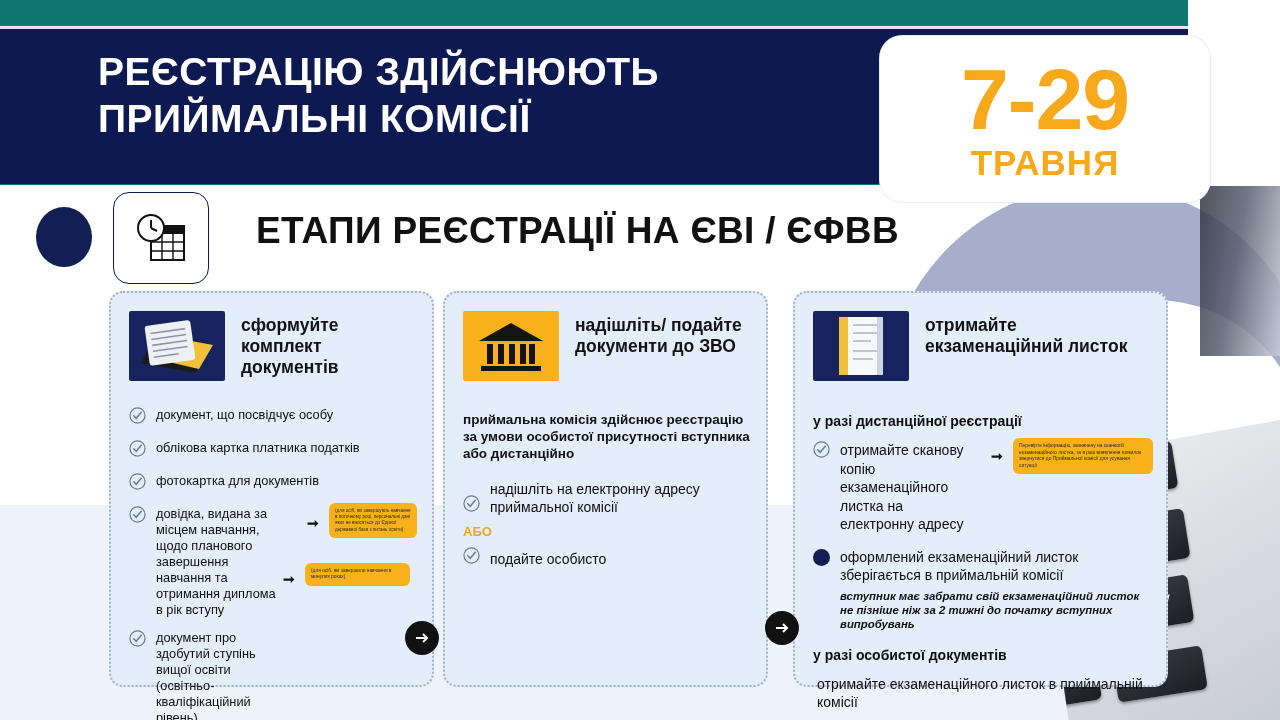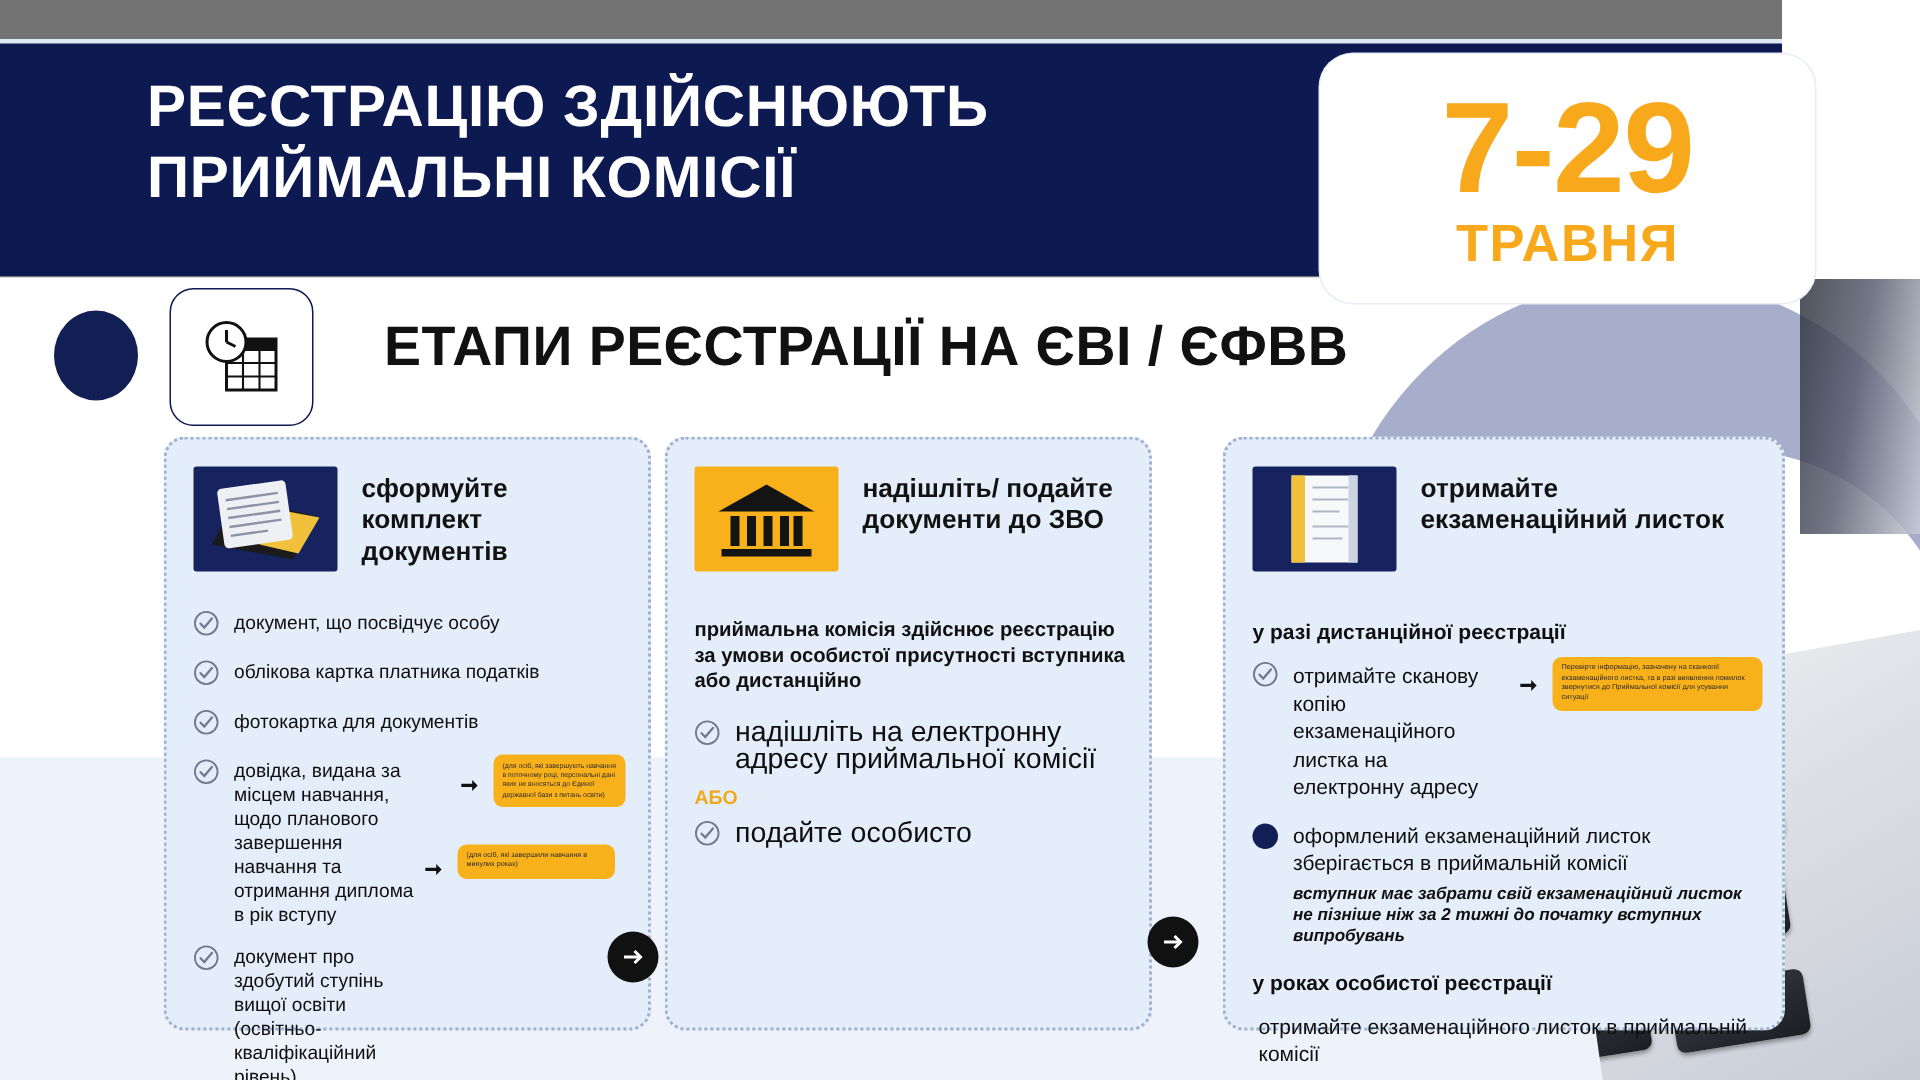--- a/index.html
+++ b/index.html
@@ -5,21 +5,21 @@
   * { box-sizing: border-box; margin: 0; padding: 0; }
   html, body {
     width: 1280px; height: 720px;
     font-family: "Liberation Sans", sans-serif;
     background: #ffffff;
     overflow: hidden;
   }
   #stage {
     position: relative;
     width: 1280px; height: 720px;
-    background: #737373;
+    background: #0f766e;
     overflow: hidden;
   }
 
   
   .bg-lightpanel {
     position: absolute; left: 0; top: 185px;
     width: 1280px; height: 535px;
     background: #eef3fb;
   }
   .bg-whitecut {
@@ -152,21 +152,21 @@
 
   
   .card {
     position: absolute;
     background: #e4eefb;
     border: 2px dotted #9fb0cc;
     border-radius: 14px;
   }
   #card1 { left: 109px;  top: 291px; width: 325px; height: 396px; }
   #card2 { left: 443px; top: 291px; width: 325px; height: 396px; }
-  #card3 { left: 815px; top: 291px; width: 375px; height: 396px; }
+  #card3 { left: 793px; top: 291px; width: 375px; height: 396px; }
 
   .card-head {
     display: flex; align-items: flex-start;
     padding: 18px 14px 0 18px;
     gap: 16px;
   }
   .card-thumb {
     width: 96px; height: 70px;
     flex: 0 0 auto;
     border-radius: 2px;
@@ -197,21 +197,21 @@
     display: flex; gap: 10px;
     margin-bottom: 12px;
     font-size: 12.8px;
     line-height: 16px;
     color: #0f0f0f;
     position: relative;
   }
   .check-item .ico { flex: 0 0 auto; margin-top: 0px; }
   .check-item .txt { flex: 1 1 auto; }
 
-  .check-item.big { font-size: 19px; line-height: 18px; }
+  .check-item.big { font-size: 14px; line-height: 18px; align-items: flex-end; }
   .check-item.c3 { font-size: 14px; line-height: 18.5px; margin-bottom: 14px; }
 
   .note {
     background: #f9b11b;
     border-radius: 6px;
     color: #2b2b2b;
     font-size: 4.6px;
     line-height: 6.2px;
     padding: 5px 6px;
     position: absolute;
@@ -513,21 +513,21 @@
 
         <li class="check-item c3" style="display:block; margin-bottom:6px;">
           <div style="display:flex; gap:10px;">
             <span class="navy-bullet"></span>
             <span class="txt">оформлений екзаменаційний листок зберігається в приймальній комісії</span>
           </div>
           <div class="italic-note">вступник має забрати свій екзаменаційний листок не пізніше ніж за 2 тижні до початку вступних випробувань</div>
         </li>
       </ul>
 
-      <div class="subhead second">у роках особистої реєстрації</div>
+      <div class="subhead second">у разі особистої документів</div>
       <div class="plain-line">отримайте  екзаменаційного листок в приймальній комісії</div>
     </div>
 
     <span class="note-arrow" style="left:196px; top:155px;">➞</span>
     <div class="note" style="left:218px; top:145px; width:140px; font-size:4.9px; line-height:6.6px;">
       <span>Перевірте інформацію, зазначену на сканкопії екзаменаційного листка, та в разі виявлення помилок звернутися до Приймальної комісії для усування ситуації</span>
     </div>
   </div>
 
   <div class="circle-arrow" style="left:405px; top:621px;">

